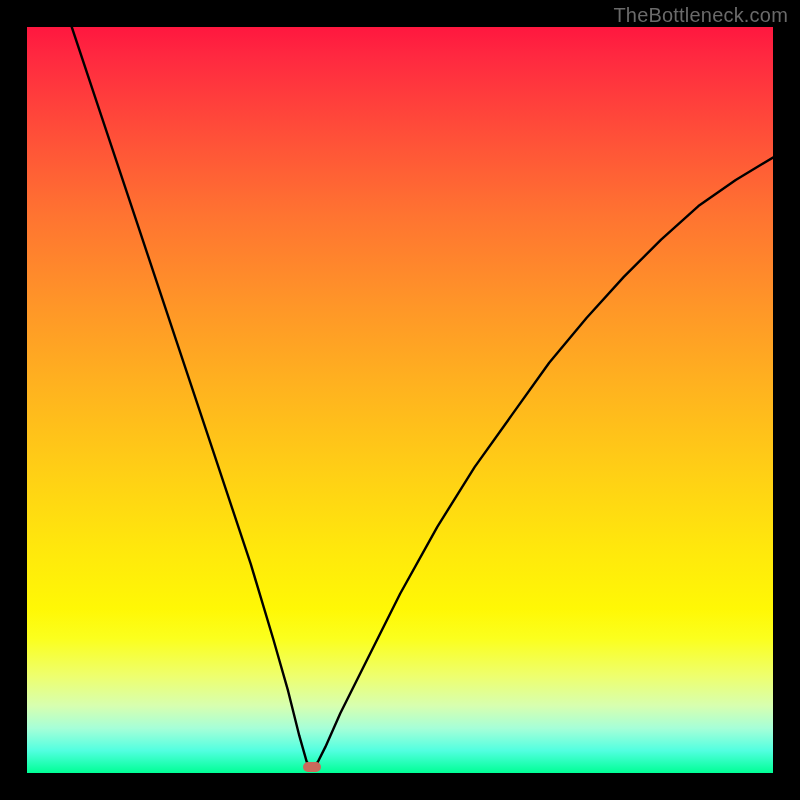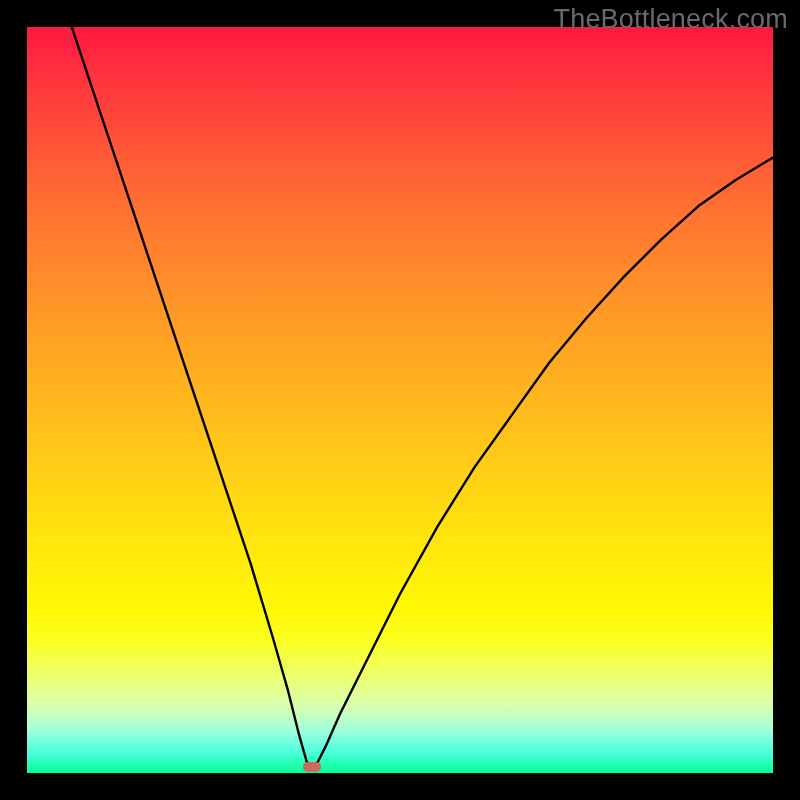--- a/index.html
+++ b/index.html
@@ -40,21 +40,21 @@
       #a6ffd8 94%,
       #52ffe0 97%,
       #00ff96 100%
     );
   }
   .watermark {
     position: absolute;
     top: 4px;
     right: 12px;
     color: #6a6a6a;
-    font-size: 27px;
+    font-size: 20px;
     font-weight: 500;
     letter-spacing: 0.2px;
   }
   .curve-svg {
     position: absolute;
     top: 27px;
     left: 27px;
     width: 746px;
     height: 746px;
   }

